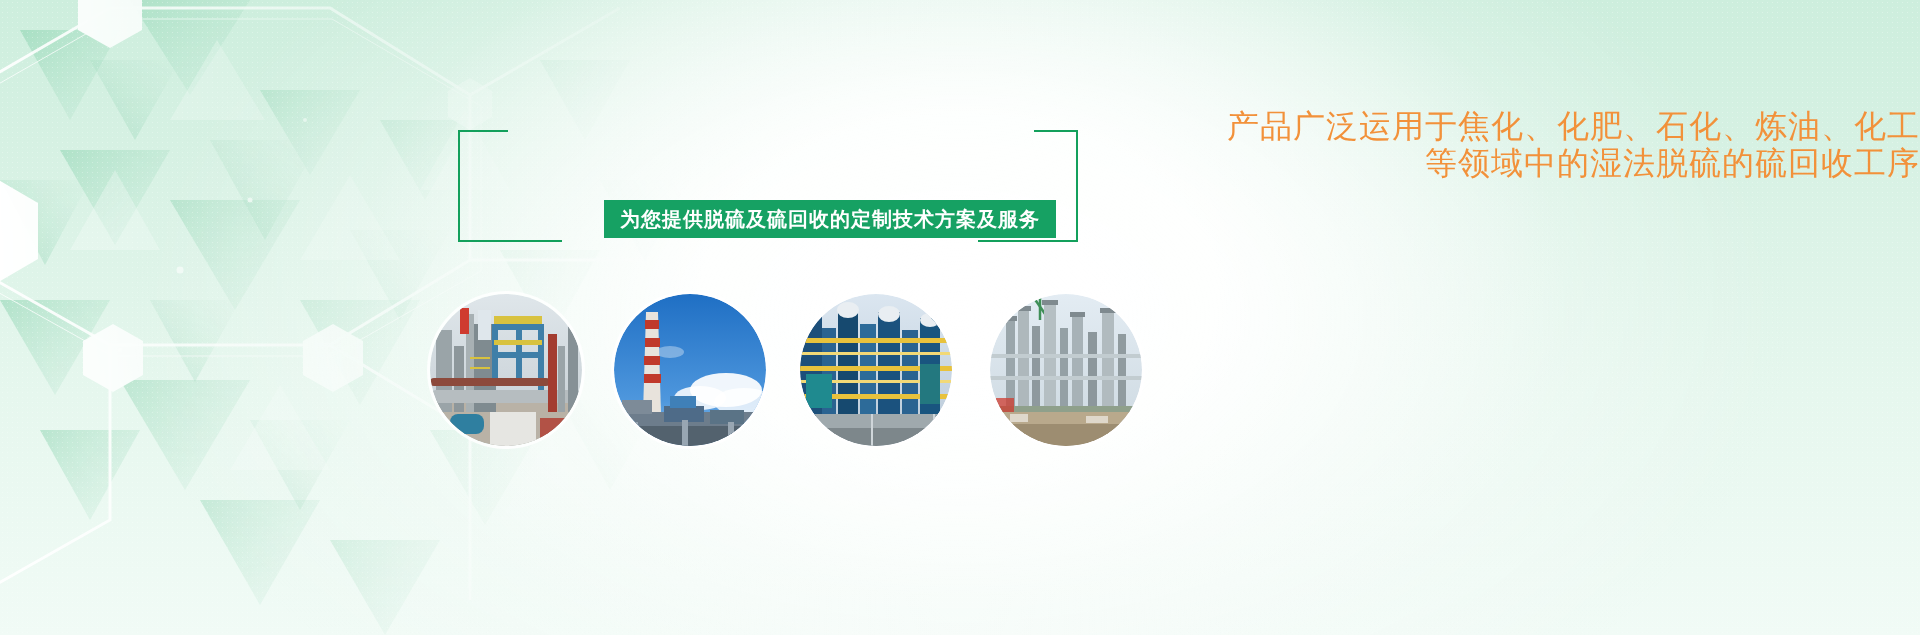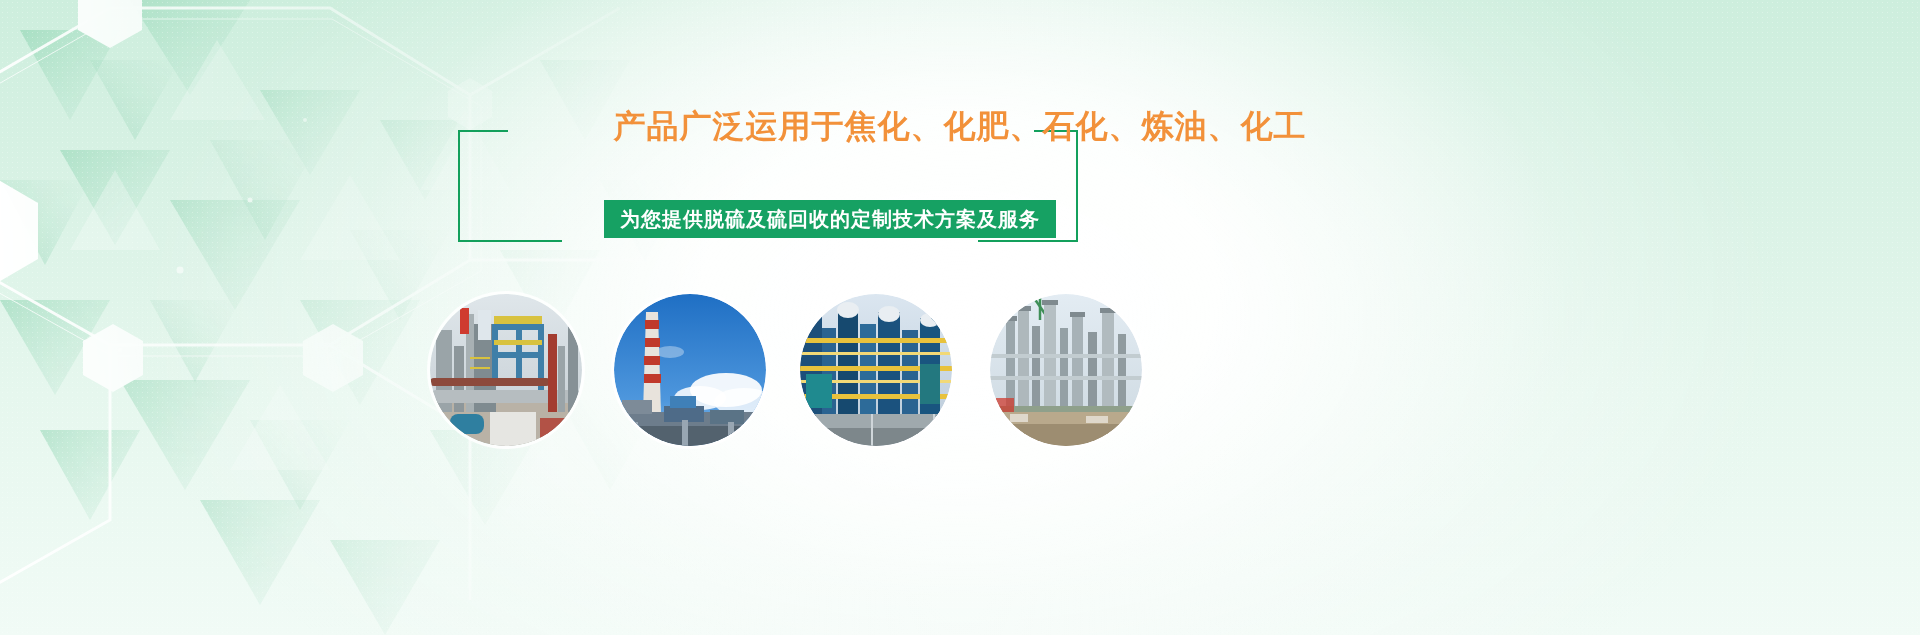--- a/index.html
+++ b/index.html
@@ -38,23 +38,23 @@
   .br-line{position:absolute;background:#13a05c;}
   .br-top-l{left:0;top:0;width:50px;height:2px;}
   .br-top-r{right:0;top:0;width:44px;height:2px;}
   .br-left{left:0;top:0;width:2px;height:112px;}
   .br-right{right:0;top:0;width:2px;height:112px;}
   .br-bot-l{left:0;bottom:0;width:104px;height:2px;}
   .br-bot-r{right:0;bottom:0;width:100px;height:2px;}
 
   .headline{
     position:absolute;left:0;top:108px;width:1920px;
-    text-align:center;
+    text-align:right;
     color:#f2913a;
-    font-size:32px;line-height:37px;font-weight:bold;
+    font-size:32px;line-height:37px;font-weight:normal;
     letter-spacing:1px;
     white-space:nowrap;
   }
   .headline .ln{display:block;}
 
   .subbar{
     position:absolute;left:560px;top:200px;
     width:452px;height:38px;
     background:#16a163;
     display:flex;align-items:center;justify-content:center;margin-left:44px;
@@ -238,20 +238,21 @@
       <i class="br-line br-top-l"></i>
       <i class="br-line br-top-r"></i>
       <i class="br-line br-left"></i>
       <i class="br-line br-right"></i>
       <i class="br-line br-bot-l"></i>
       <i class="br-line br-bot-r"></i>
     </div>
 
     <div class="headline">
       <span class="ln">产品广泛运用于焦化、化肥、石化、炼油、化工</span>
+      <span class="ln">等领域中的湿法脱硫的硫回收工序</span>
     </div>
 
     <div class="subbar">
       <span>为您提供脱硫及硫回收的定制技术方案及服务</span>
     </div>
 
     <div class="circles">
 
       <div class="circ" style="left:430px;">
         <svg viewBox="0 0 152 152">

